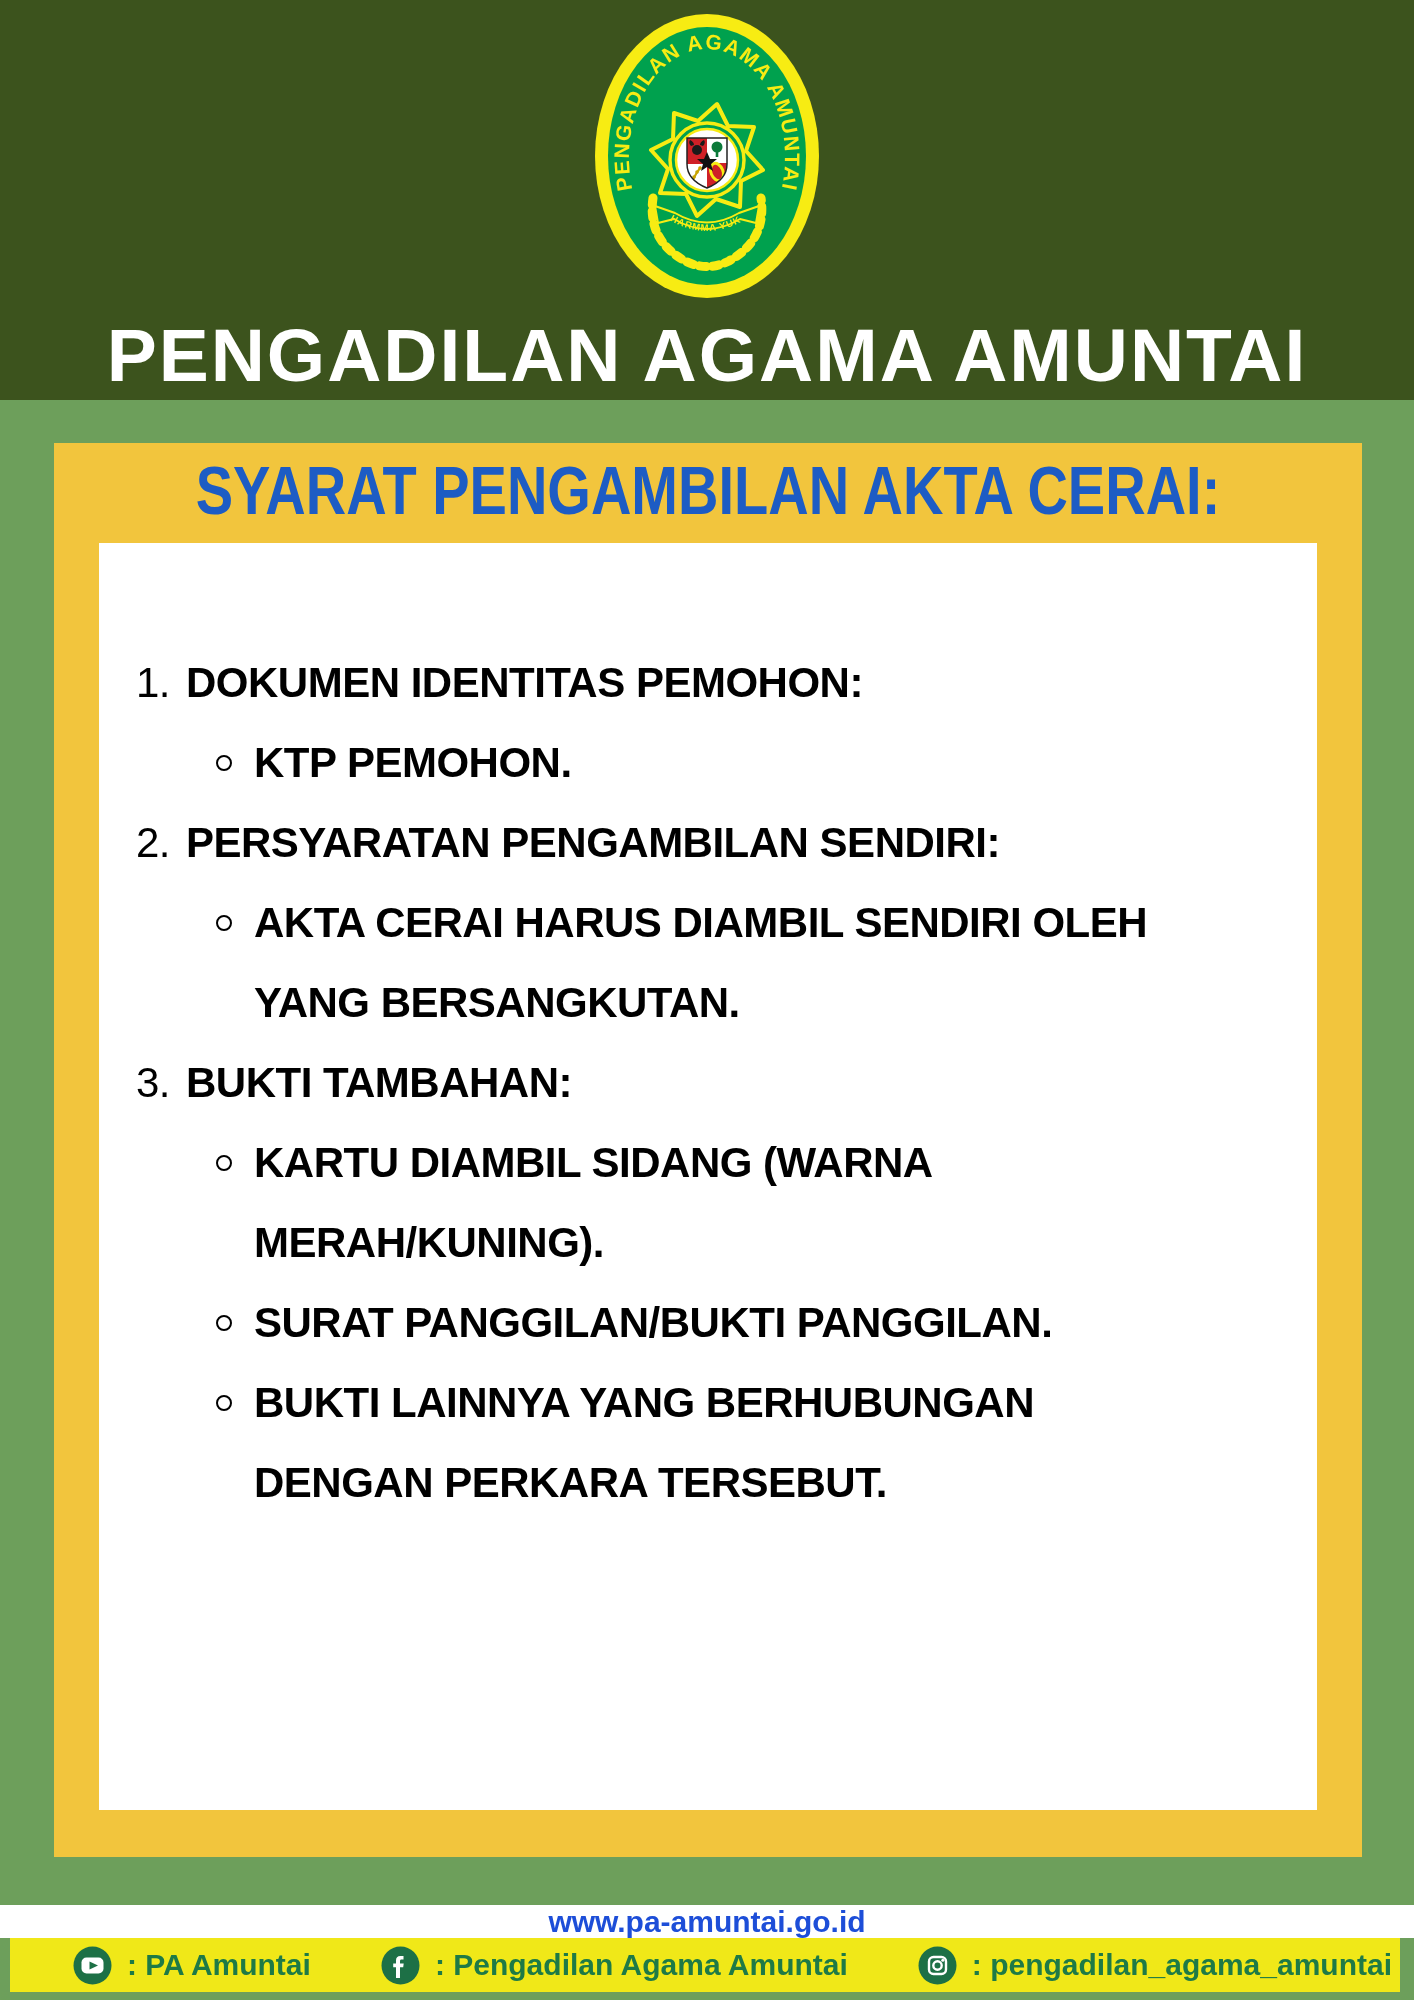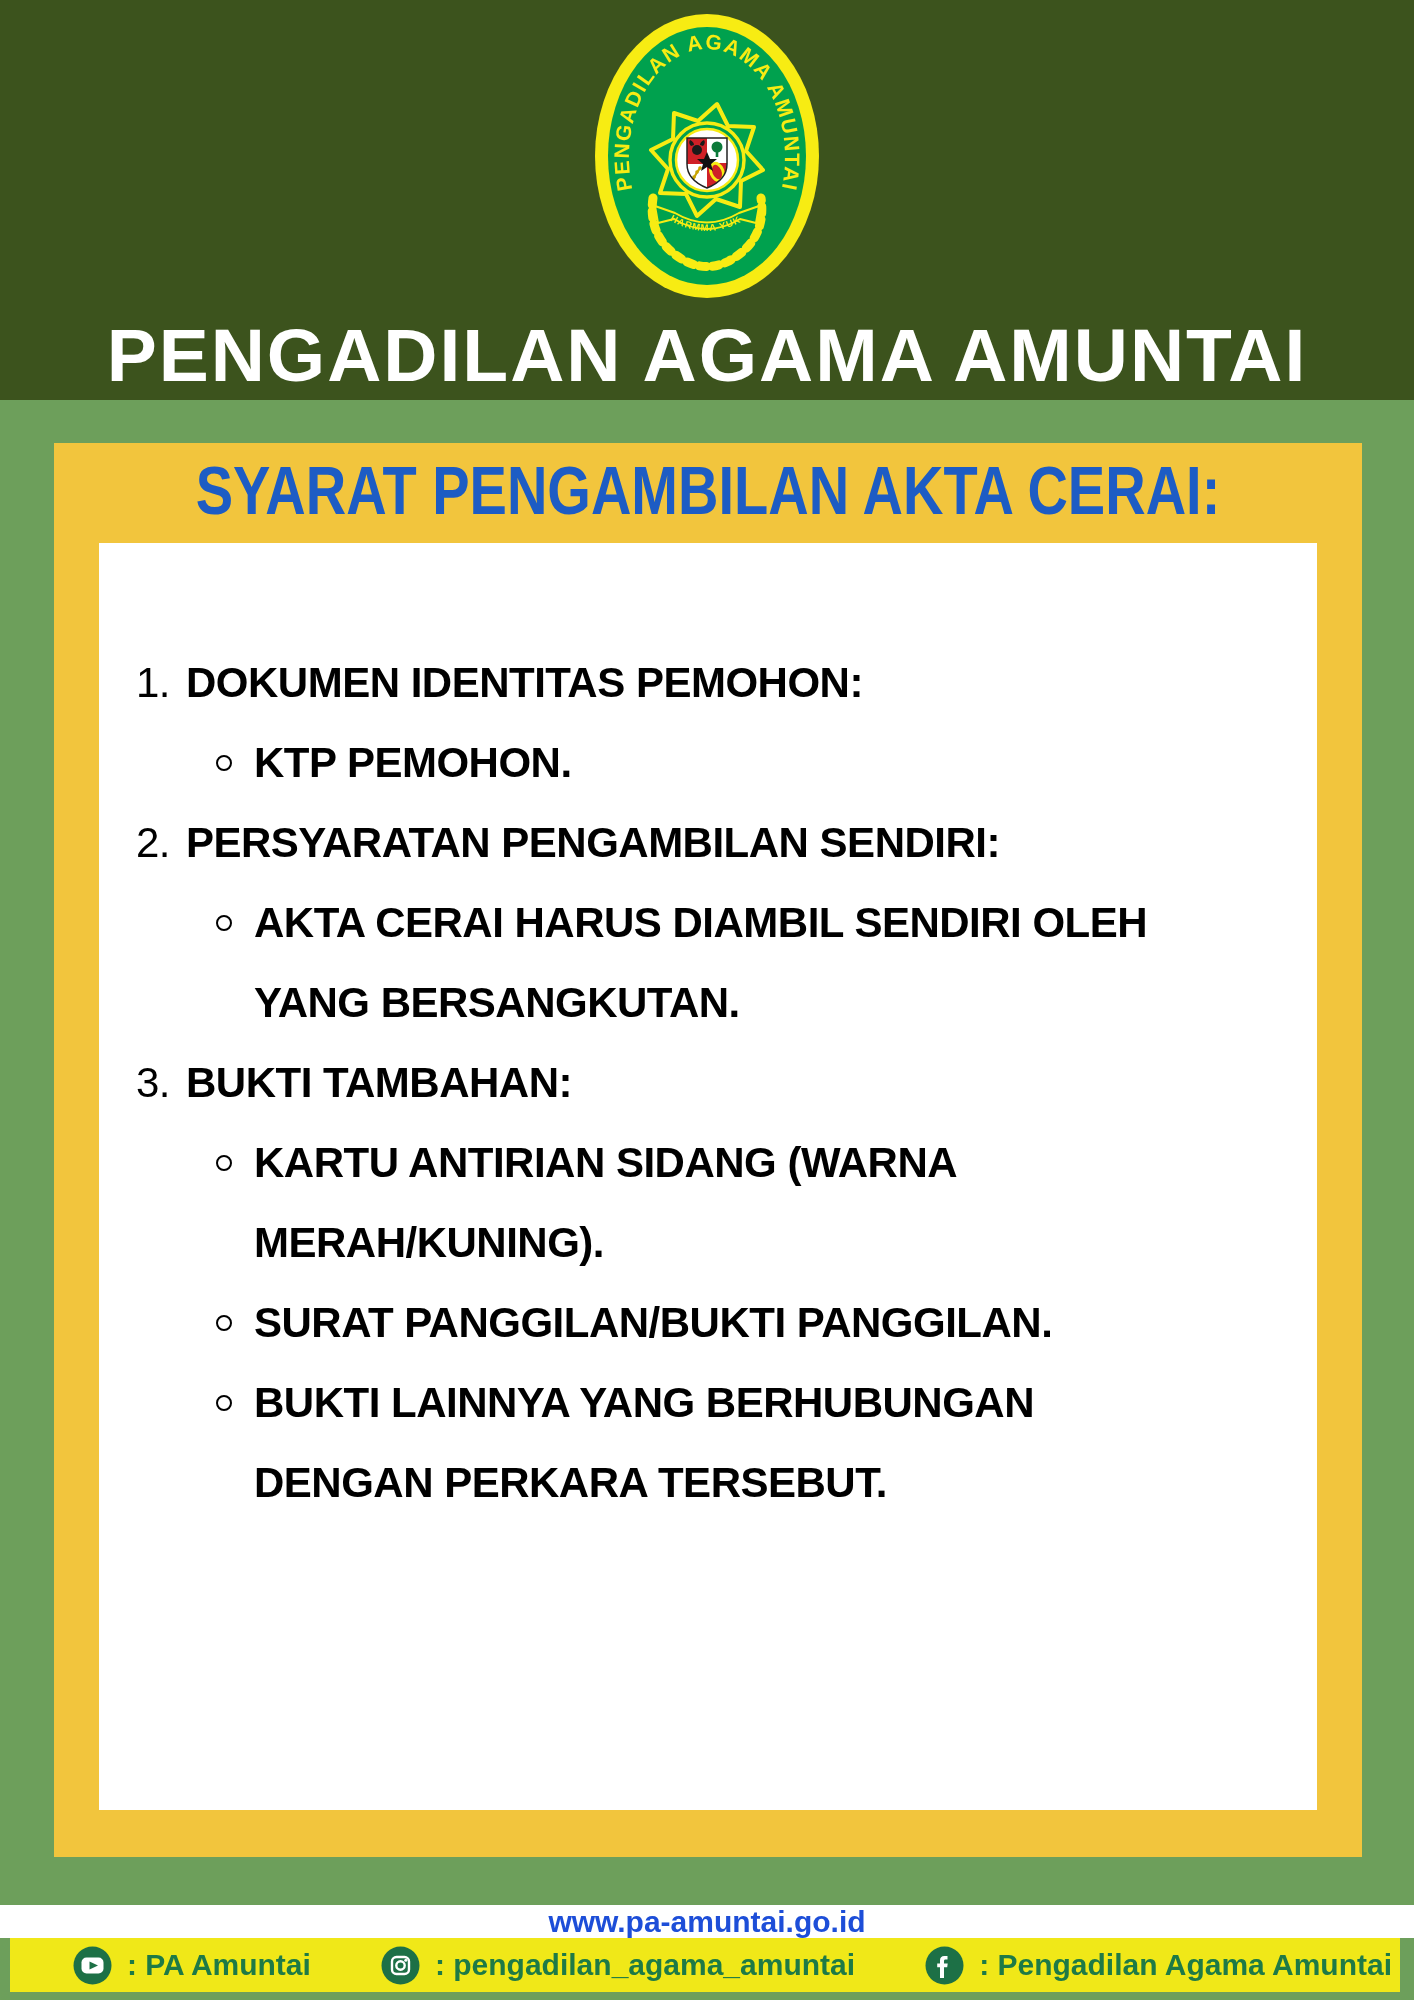--- a/index.html
+++ b/index.html
@@ -193,21 +193,21 @@
           <div class="sub">
             <div class="subline">AKTA CERAI HARUS DIAMBIL SENDIRI OLEH</div>
             <div class="subline">YANG BERSANGKUTAN.</div>
           </div>
 
           <div class="item">
             <span class="num">3.</span>
             <span class="label">BUKTI TAMBAHAN:</span>
           </div>
           <div class="sub">
-            <div class="subline">KARTU ANTIRIAN SIDANG (WARNA</div>
+            <div class="subline">KARTU DIAMBIL SIDANG (WARNA</div>
             <div class="subline">MERAH/KUNING).</div>
           </div>
           <div class="sub">
             <div class="subline">SURAT PANGGILAN/BUKTI PANGGILAN.</div>
           </div>
           <div class="sub">
             <div class="subline">BUKTI LAINNYA YANG BERHUBUNGAN</div>
             <div class="subline">DENGAN PERKARA TERSEBUT.</div>
           </div>
 
@@ -221,35 +221,35 @@
 
     <div class="social-bar">
 
       <div class="social">
         <svg class="social-icon" width="41" height="41" viewBox="0 0 41 41">
           <circle cx="20.5" cy="20.5" r="19" fill="#1d7046"></circle>
           <rect x="9.5" y="12.5" width="22" height="16" rx="5" fill="#ffffff"></rect>
           <polygon points="17.5,16.5 26,20.5 17.5,24.5" fill="#1d7046"></polygon>
         </svg>
         <span class="social-label">: PA Amuntai</span>
+      </div>
+
+      <div class="social">
+        <svg class="social-icon" width="41" height="41" viewBox="0 0 41 41">
+          <circle cx="20.5" cy="20.5" r="19" fill="#1d7046"></circle>
+          <path d="M 23.5 11 h -3.2 c -2.8 0 -4.3 1.7 -4.3 4.4 v 3.1 h -2.8 v 3.8 h 2.8 V 33 h 4 V 22.3 h 3.2 l 0.5 -3.8 h -3.7 v -2.5 c 0 -1 0.4 -1.6 1.7 -1.6 h 1.8 Z" fill="#ffffff"></path>
+        </svg>
+        <span class="social-label">: Pengadilan Agama Amuntai</span>
       </div>
 
       <div class="social">
         <svg class="social-icon" width="41" height="41" viewBox="0 0 41 41">
           <circle cx="20.5" cy="20.5" r="19" fill="#1d7046"></circle>
           <rect x="12" y="12" width="17" height="17" rx="4.5" fill="none" stroke="#ffffff" stroke-width="2.4"></rect>
           <circle cx="20.5" cy="20.5" r="4.2" fill="none" stroke="#ffffff" stroke-width="2.4"></circle>
           <circle cx="25.8" cy="15.2" r="1.5" fill="#ffffff"></circle>
         </svg>
         <span class="social-label">: pengadilan_agama_amuntai</span>
       </div>
 
-      <div class="social">
-        <svg class="social-icon" width="41" height="41" viewBox="0 0 41 41">
-          <circle cx="20.5" cy="20.5" r="19" fill="#1d7046"></circle>
-          <path d="M 23.5 11 h -3.2 c -2.8 0 -4.3 1.7 -4.3 4.4 v 3.1 h -2.8 v 3.8 h 2.8 V 33 h 4 V 22.3 h 3.2 l 0.5 -3.8 h -3.7 v -2.5 c 0 -1 0.4 -1.6 1.7 -1.6 h 1.8 Z" fill="#ffffff"></path>
-        </svg>
-        <span class="social-label">: Pengadilan Agama Amuntai</span>
-      </div>
-
     </div>
   </main>
 </div>
 
 </body></html>

